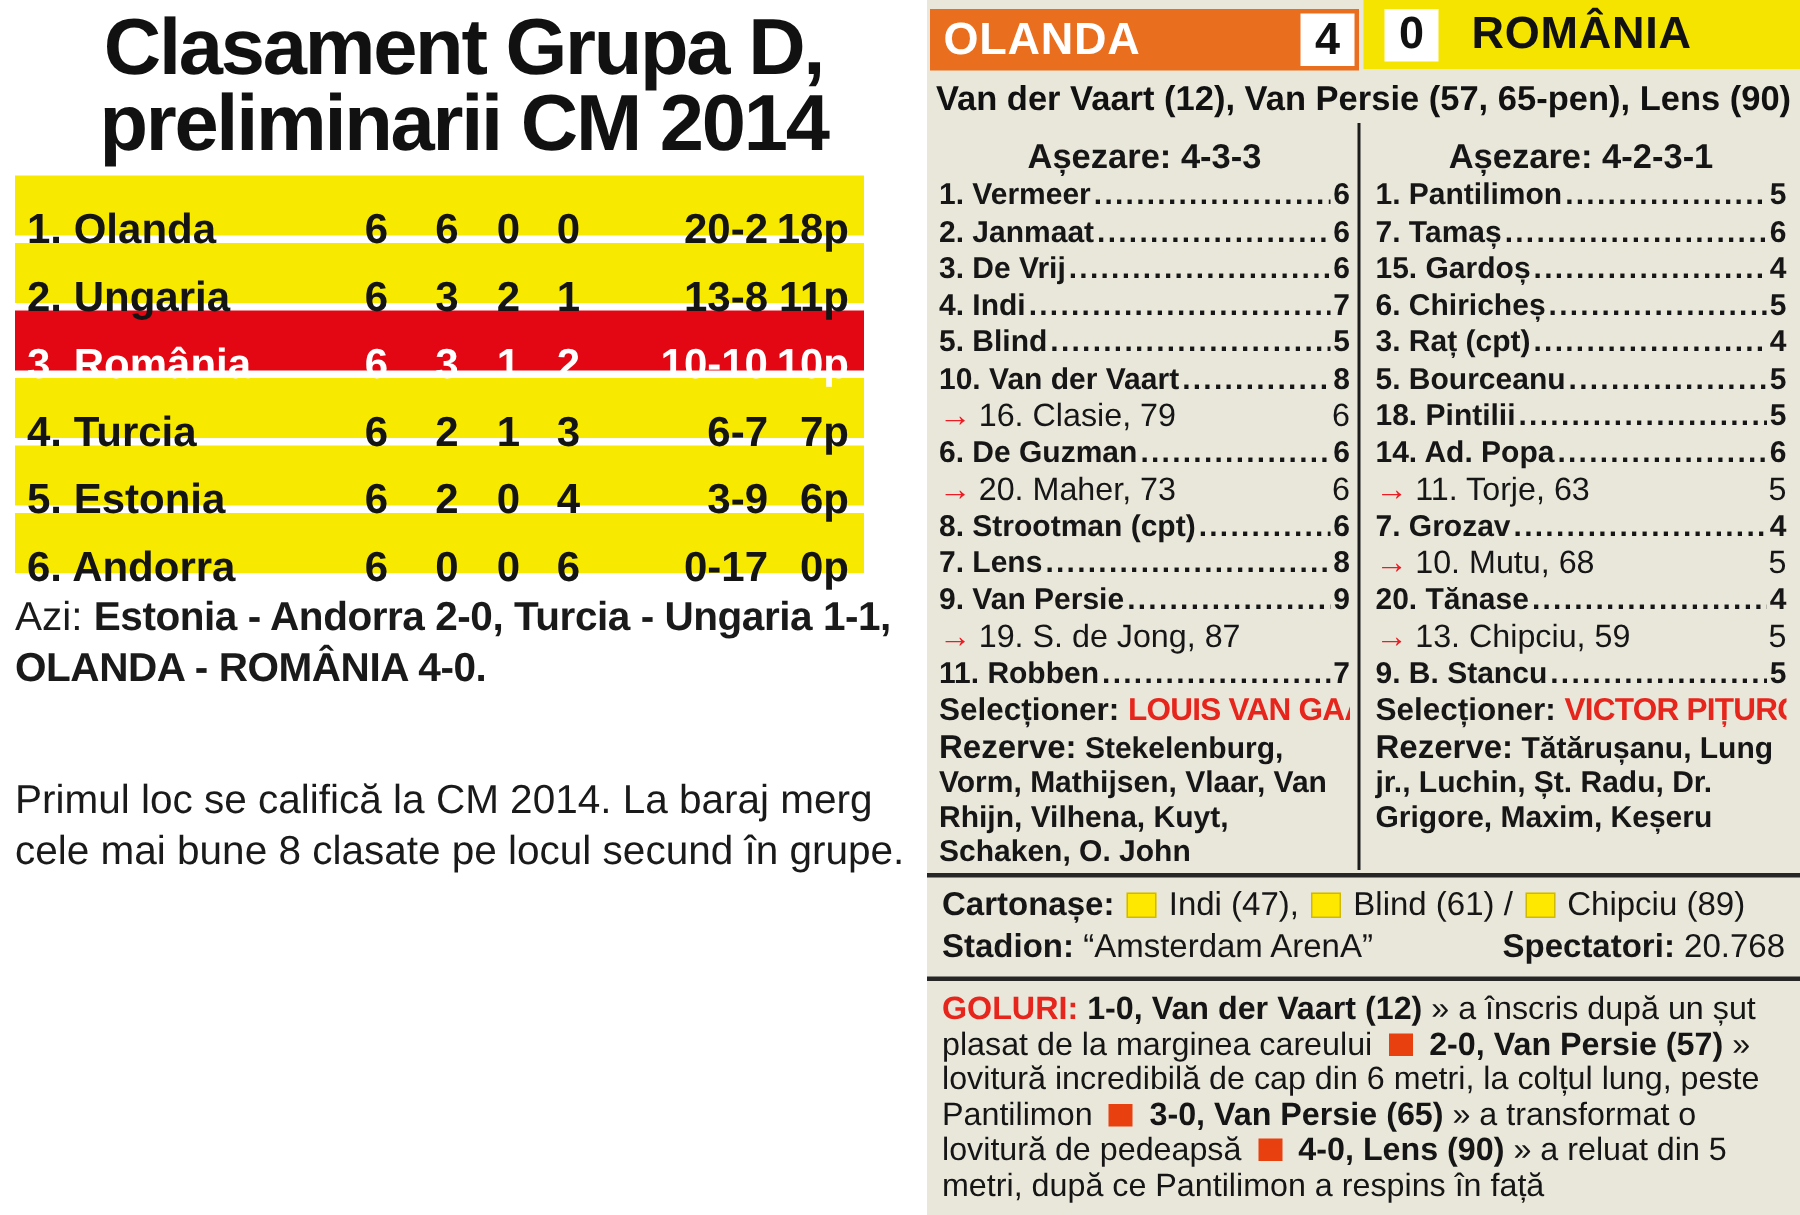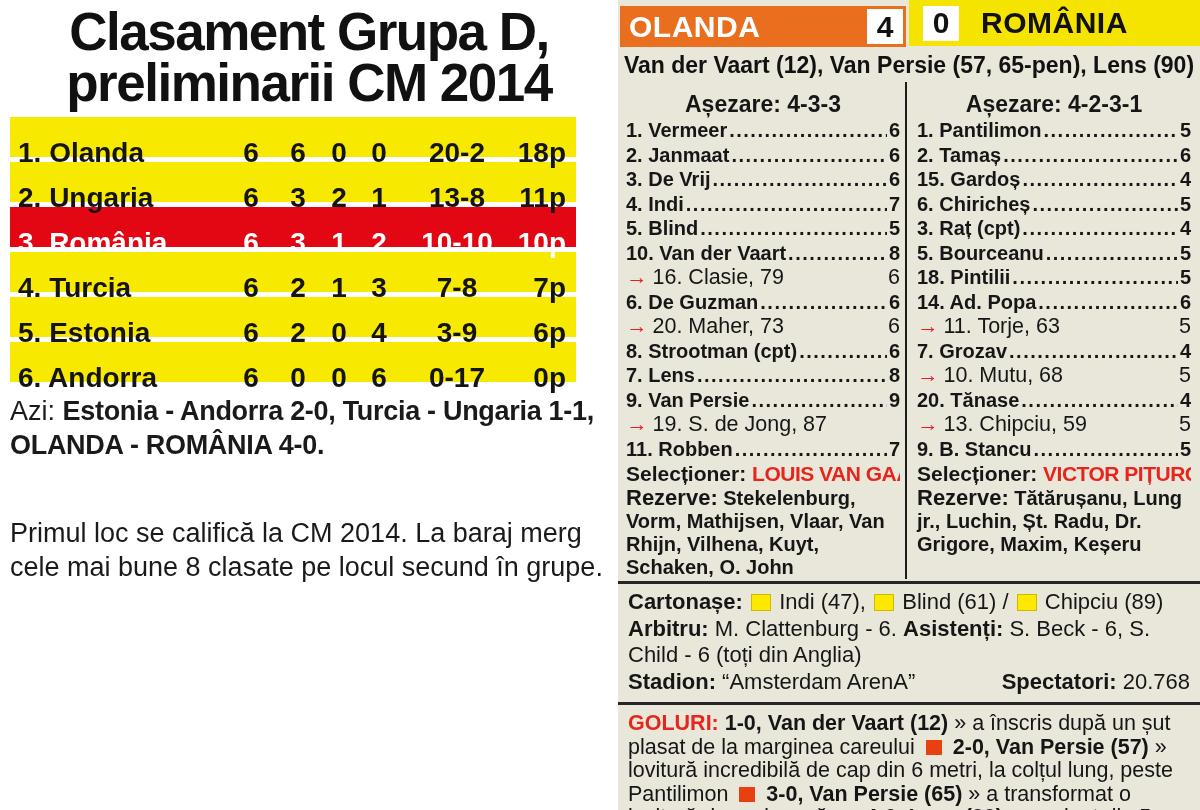--- a/index.html
+++ b/index.html
@@ -20,21 +20,21 @@
   .standings{margin-top:9px;width:566px;}
   .srow{display:flex;align-items:center;height:40px;margin-bottom:5px;background:var(--row_yellow);
         font-weight:bold;font-size:28px;color:#141414;padding-left:8px;}
   .srow.hl{background:var(--row_red);color:#fff;}
   .scell{white-space:nowrap;margin-top:32px;}
   .c-team{width:208px;text-align:left;}
   .c-p{width:50px;text-align:center;}
   .c-w{width:44px;text-align:center;}
   .c-d{width:38px;text-align:center;}
   .c-l{width:42px;text-align:center;}
-  .c-goals{width:112px;text-align:center;padding-left:2px;}
+  .c-goals{width:112px;text-align:right;padding-left:2px;}
   .c-pts{flex:1;text-align:right;padding-right:10px;}
   .para{width:596px;font-size:27px;line-height:34px;color:#1a1a1a;}
   .para .st-bold{font-weight:bold;letter-spacing:-0.3px;}
   #para-today{margin-top:12px;}
   #para-upcoming{margin-top:15px;}
   #para-qualification{margin-top:54px;}
   
   .right-panel{position:absolute;left:618px;top:0;width:582px;height:810px;background:var(--panel_beige);}
   .match-header{position:relative;height:47px;}
   .home-bar{position:absolute;left:2px;top:6px;width:286px;height:41px;background:var(--header_orange);
@@ -111,21 +111,21 @@
         <span class="scell c-l">2</span>
         <span class="scell c-goals">10-10</span>
         <span class="scell c-pts">10p</span>
       </div>
       <div class="srow">
         <span class="scell c-team">4. Turcia</span>
         <span class="scell c-p">6</span>
         <span class="scell c-w">2</span>
         <span class="scell c-d">1</span>
         <span class="scell c-l">3</span>
-        <span class="scell c-goals">7-8</span>
+        <span class="scell c-goals">6-7</span>
         <span class="scell c-pts">7p</span>
       </div>
       <div class="srow">
         <span class="scell c-team">5. Estonia</span>
         <span class="scell c-p">6</span>
         <span class="scell c-w">2</span>
         <span class="scell c-d">0</span>
         <span class="scell c-l">4</span>
         <span class="scell c-goals">3-9</span>
         <span class="scell c-pts">6p</span>
@@ -254,21 +254,21 @@
         <span>Așezare:</span>
         <span>4-2-3-1</span>
       </div>
       <div>
           <div class="p-row">
             <span class="pname">1. Pantilimon</span>
             <span class="leader"></span>
             <span class="rating">5</span>
           </div>
           <div class="p-row">
-            <span class="pname">2. Tamaș</span>
+            <span class="pname">7. Tamaș</span>
             <span class="leader"></span>
             <span class="rating">6</span>
           </div>
           <div class="p-row">
             <span class="pname">15. Gardoș</span>
             <span class="leader"></span>
             <span class="rating">4</span>
           </div>
           <div class="p-row">
             <span class="pname">6. Chiricheș</span>
@@ -336,21 +336,20 @@
       <div class="reserves-line">
         <span class="reserves-label">Rezerve:</span>
         <span>Tătărușanu, Lung jr., Luchin, Șt. Radu, Dr. Grigore, Maxim, Keșeru</span>
       </div>
     </div>
   </div>
 
   <div class="hr"></div>
 
   <div class="info-line cards-line"><span class="st-bold">Cartonașe: </span><span class="card-sq"></span><span class="st-regular"> Indi (47), </span><span class="card-sq"></span><span class="st-regular"> Blind (61) / </span><span class="card-sq"></span><span class="st-regular"> Chipciu (89)</span></div>
-  <div class="info-line"><span class="st-bold">Arbitru: </span><span class="st-regular">M. Clattenburg - 6. </span><span class="st-bold">Asistenți: </span><span class="st-regular">S. Beck - 6, S. Child - 6 (toți din Anglia)</span></div>
 
   <div class="venue-line">
     <span><span class="st-bold">Stadion: </span><span>“Amsterdam ArenA”</span></span>
     <span><span class="st-bold">Spectatori: </span><span>20.768</span></span>
   </div>
 
   <div class="hr"></div>
 
   <p class="goals-para"><span class="st-red-bold">GOLURI: </span><span class="st-bold">1-0, Van der Vaart (12) </span><span class="st-regular">» a înscris după un șut plasat de la marginea careului </span><span class="goal-sq"></span><span class="st-bold"> 2-0, Van Persie (57) </span><span class="st-regular">» lovitură incredibilă de cap din 6 metri, la colțul lung, peste Pantilimon </span><span class="goal-sq"></span><span class="st-bold"> 3-0, Van Persie (65) </span><span class="st-regular">» a transformat o lovitură de pedeapsă </span><span class="goal-sq"></span><span class="st-bold"> 4-0, Lens (90) </span><span class="st-regular">» a reluat din 5 metri, după ce Pantilimon a respins în față</span></p>
 </div>

